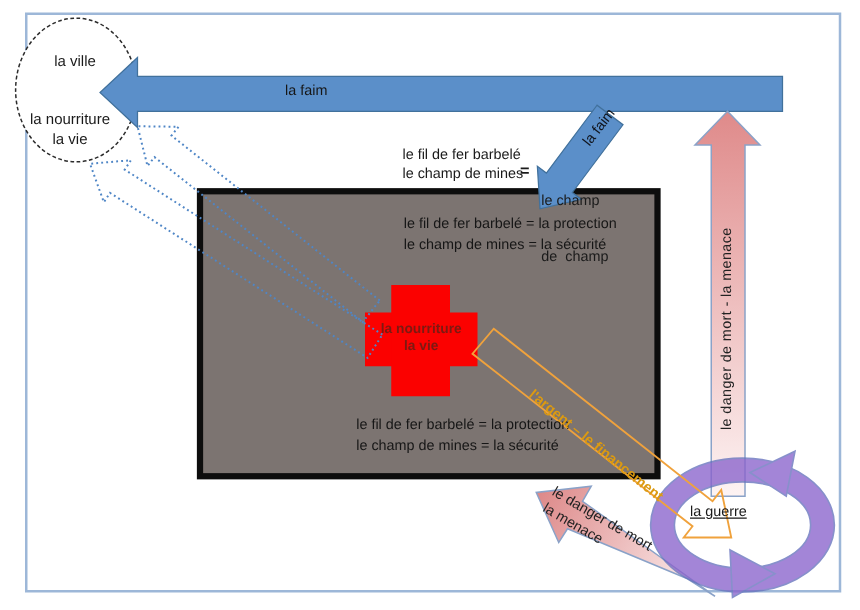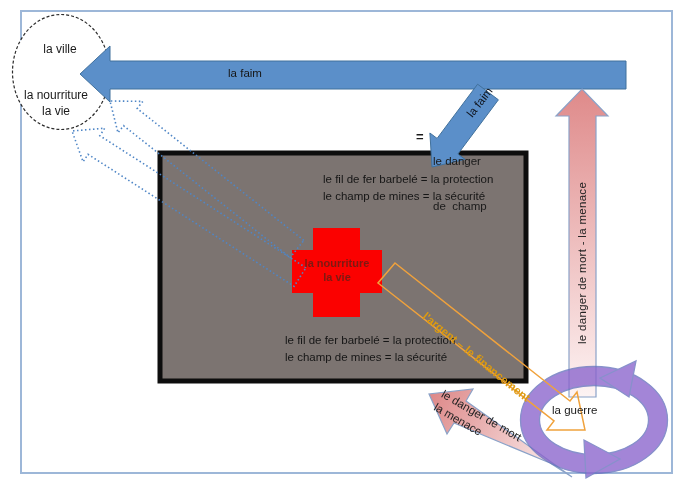--- a/index.html
+++ b/index.html
@@ -78,23 +78,27 @@
   </svg>
 
   <div class="lbl center" style="left:12px;top:42px;width:96px;font-size:12px;">la ville</div>
   <div class="lbl center" style="left:6px;top:88px;width:100px;font-size:12px;">la nourriture</div>
   <div class="lbl center" style="left:6px;top:104px;width:100px;font-size:12px;">la vie</div>
 
   <div class="lbl center dark" style="left:185px;top:66px;width:120px;">la faim</div>
 
   <div class="lbl rot-faim center" style="left:448px;top:95px;width:64px;">la faim</div>
 
+  <div class="lbl" style="left:322px;top:117px;">
+    <div>le fil de fer barbelé</div>
+    <div>le champ de mines</div>
+  </div>
   <div class="lbl eq" style="left:416px;top:129px;">=</div>
   <div class="lbl pre" style="left:433px;top:124px;">
-    <div>le danger</div>
+    <div>le champ</div>
     <div class="pre">de  champ</div>
   </div>
 
   <div class="lbl dark" style="left:323px;top:171px;line-height:16.5px;">
     <div>le fil de fer barbelé = la protection</div>
     <div>le champ de mines = la sécurité</div>
   </div>
   <div class="lbl dark" style="left:285px;top:332px;line-height:16.5px;">
     <div>le fil de fer barbelé = la protection</div>
     <div>le champ de mines = la sécurité</div>
@@ -107,15 +111,15 @@
 
   <div class="lbl vtext" style="left:571px;top:135px;width:23px;height:255px;">le danger de mort - la menace</div>
 
   <div class="lbl rot-money center" style="left:400px;top:286px;width:208px;">l'argent – le financement</div>
 
   <div class="lbl rot-danger" style="left:446px;top:387px;">
     <div>le danger de mort</div>
     <div>la menace</div>
   </div>
 
-  <div class="lbl" style="left:552px;top:403px;">la guerre</div>
+  <div class="lbl" style="left:552px;top:403px;text-decoration:underline;">la guerre</div>
 
 </div>
 
 </body></html>

